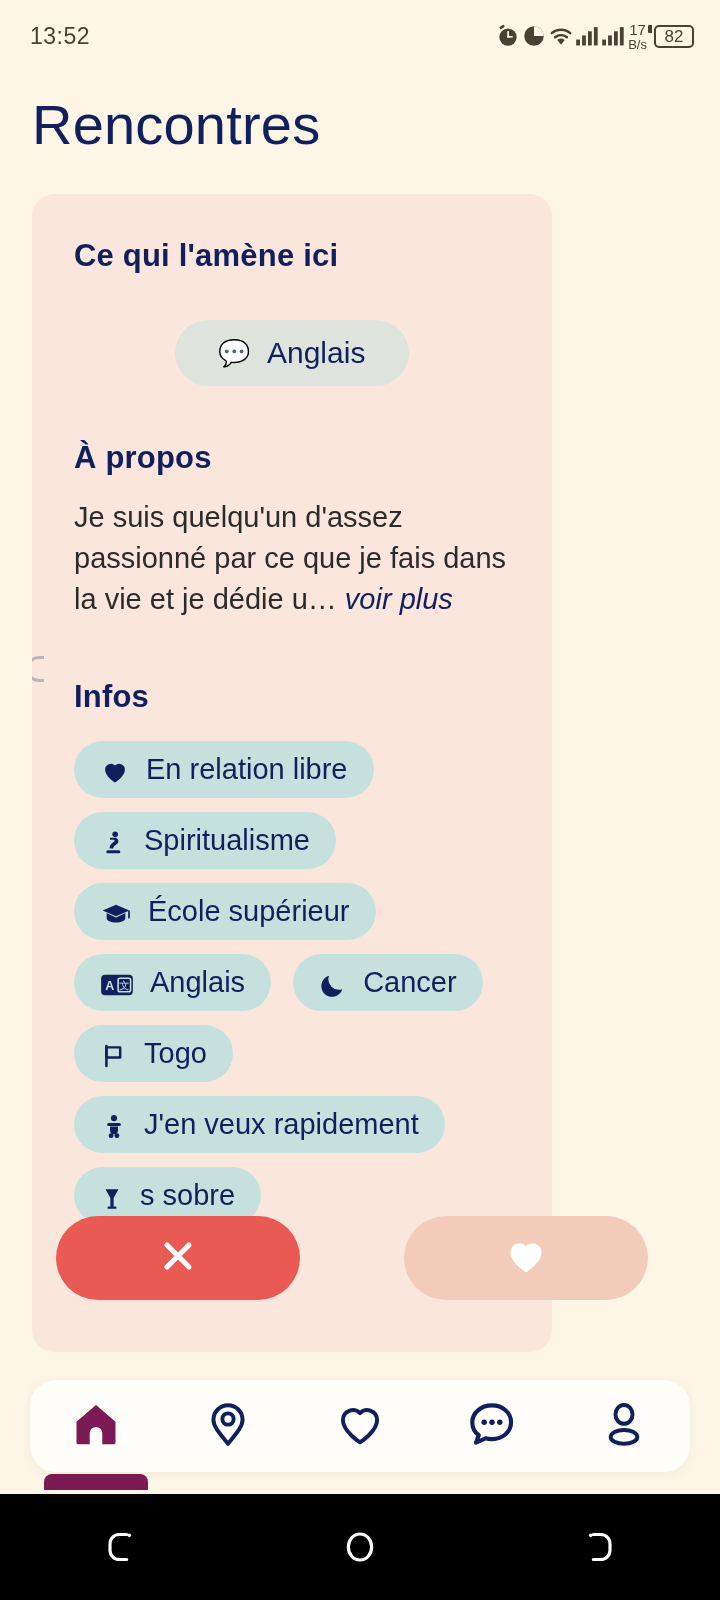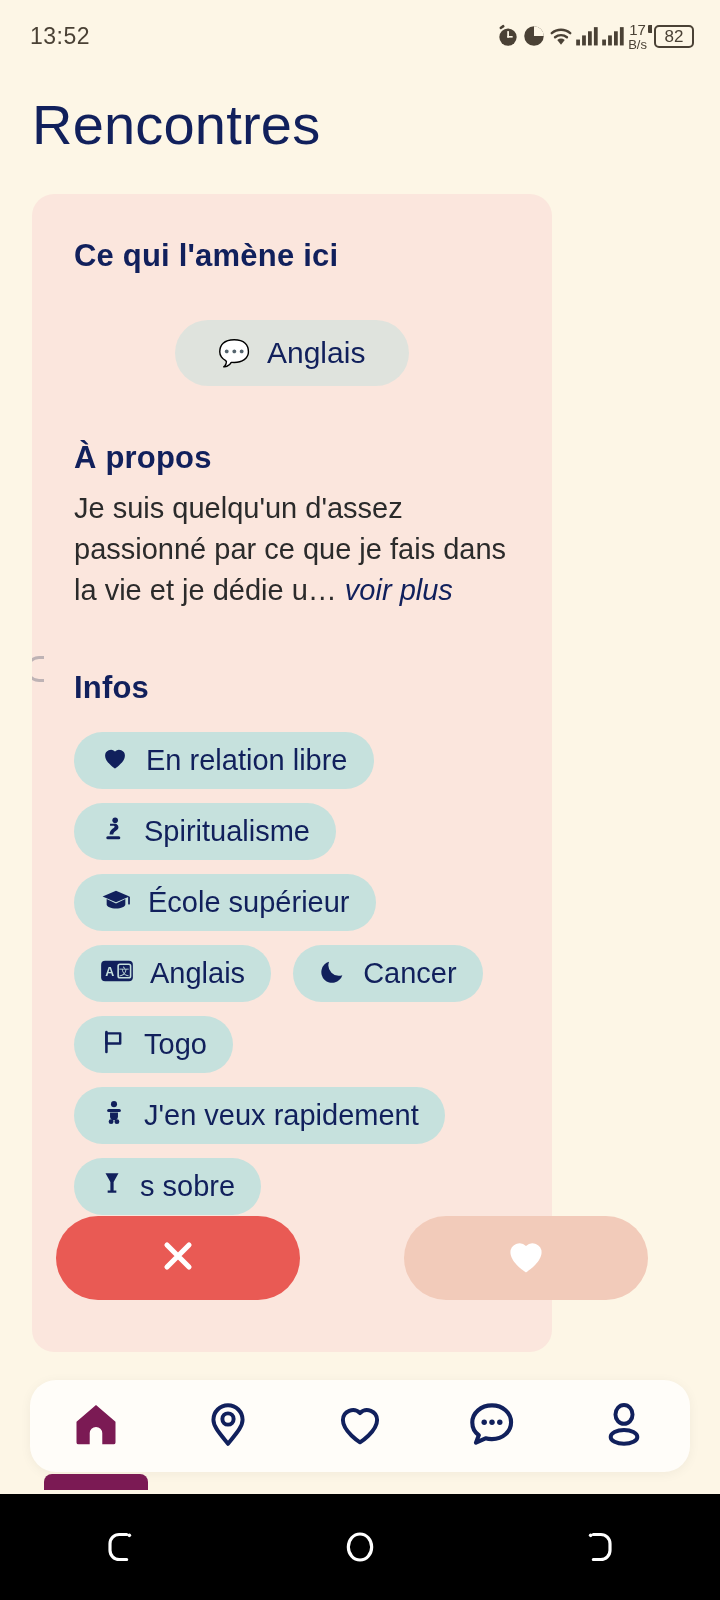--- a/index.html
+++ b/index.html
@@ -71,35 +71,35 @@
     background: #dfe3dd; border-radius: 34px;
     padding: 16px 44px;
     display: flex; align-items: center; gap: 16px;
     font-size: 30px; color: #11205c;
   }
   .chat-chip .emoji { font-size: 26px; line-height: 1; }
 
   .about { margin-top: 54px; }
   .about-body {
     font-size: 29px; line-height: 1.42; color: #2b2b2b;
-    margin-top: 12px; max-width: 560px;
+    margin-top: 21px; max-width: 560px;
   }
   .see-more {
     font-style: italic; color: #11205c; white-space: nowrap;
   }
 
   .infos { margin-top: 58px; }
   .chips {
     display: flex; flex-wrap: wrap;
     gap: 14px 22px; margin-top: 26px;
   }
   .chip {
     background: #c6e1dd; border-radius: 30px;
     padding: 12px 26px;
-    display: flex; align-items: flex-start; gap: 16px;
+    display: flex; align-items: flex-end; gap: 16px;
     font-size: 29px; color: #11205c;
     white-space: nowrap;
   }
   .chip svg { display: block; flex: none; }
 
   .cut-dash {
     width: 26px; height: 5px; background: #11205c;
     border-radius: 2px; margin: 26px 0 0 4px;
   }
   .edge-ghost {

